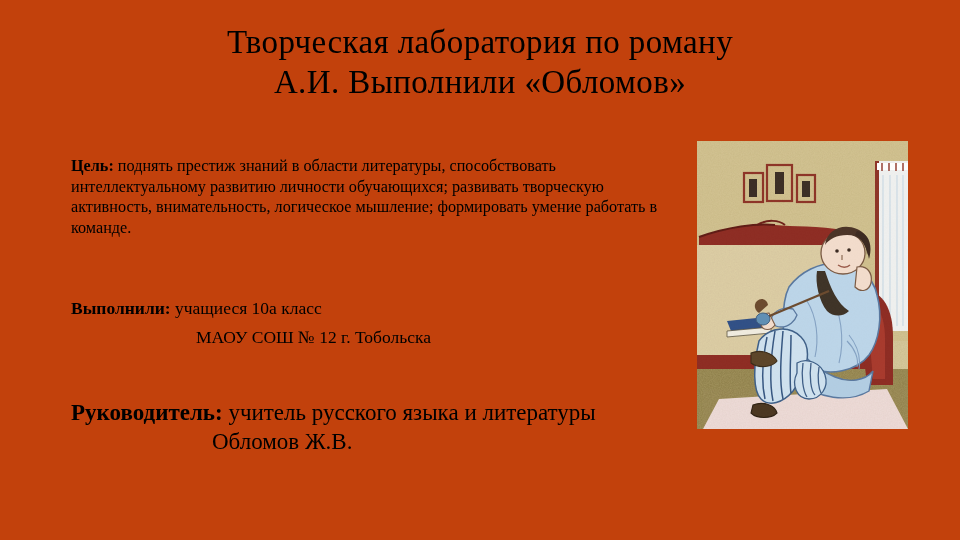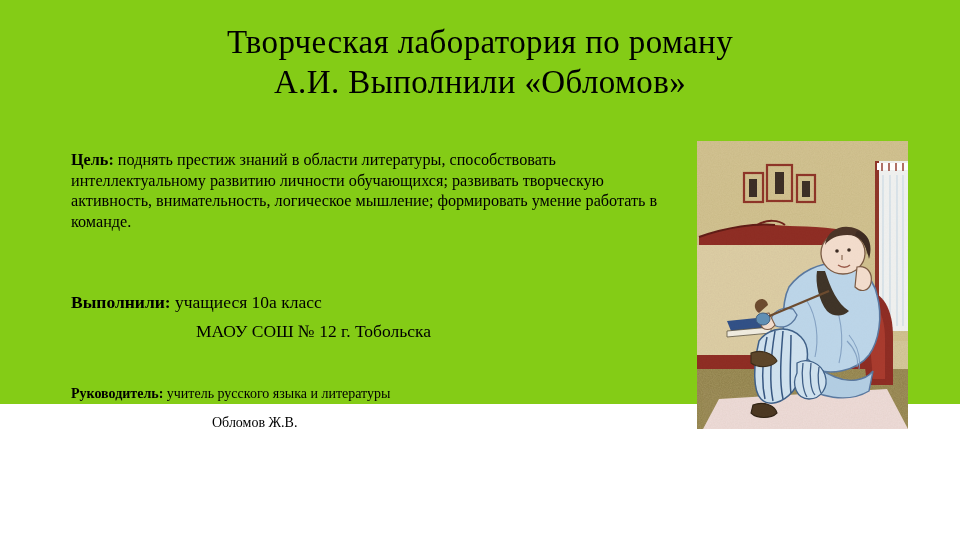--- a/index.html
+++ b/index.html
@@ -12,22 +12,22 @@
     background: #ffffff;
     font-family: "Liberation Serif", "DejaVu Serif", serif;
     color: #000000;
     overflow: hidden;
     position: relative;
   }
 
   .slide {
     position: relative;
     width: 960px;
-    height: 404px;
-    background: #84cc16;
+    height: 540px;
+    background: #c2410c;
   }
 
   
   .title-block {
     position: absolute;
     left: 0;
     top: 22px;
     width: 960px;
     text-align: center;
   }
@@ -37,41 +37,41 @@
     line-height: 40px;
     font-weight: 400;
     letter-spacing: 0.4px;
     white-space: nowrap;
   }
 
   
   .body-col {
     position: absolute;
     left: 71px;
-    top: 134px;
+    top: 140px;
     width: 610px;
   }
 
   .para-goal {
     font-size: 16.2px;
     line-height: 20.5px;
     text-align: left;
   }
   .para-goal .lead {
     font-weight: bold;
   }
 
   .block-performers {
     margin-top: 56px;
     font-size: 17.5px;
     line-height: 29px;
   }
   .block-supervisor {
-    margin-top: 33px;
-    font-size: 14px;
+    margin-top: 46px;
+    font-size: 23px;
     line-height: 29px;
   }
   .lead-bold {
     font-weight: bold;
   }
   .indent-1 {
     display: block;
     padding-left: 125px;
   }
   .indent-2 {

